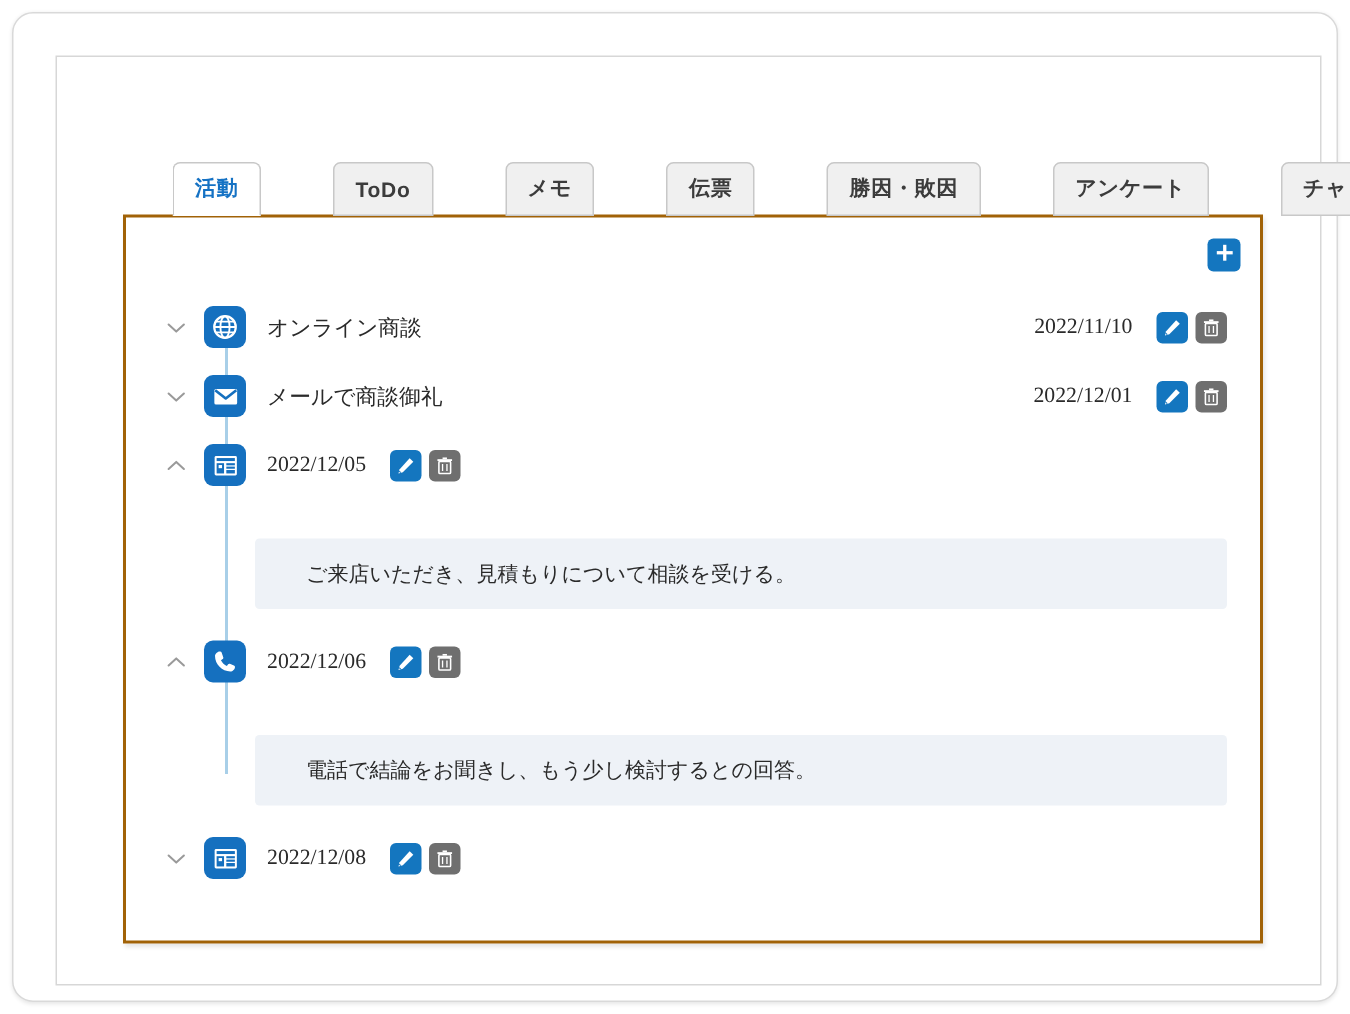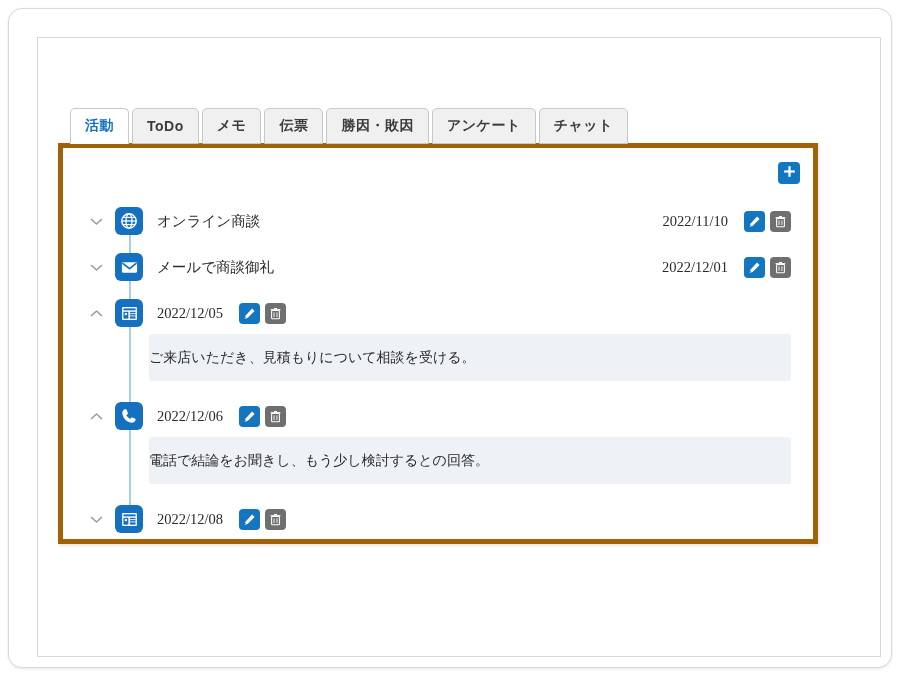--- a/index.html
+++ b/index.html
@@ -60,38 +60,39 @@
     font-size: 14px;
     font-weight: bold;
     color: #3c3c3c;
     background: #f0f0f0;
     border: 1px solid #c8c8c8;
     border-radius: 5px 5px 0 0;
     margin-right: 3px;
     cursor: pointer;
     white-space: nowrap;
     letter-spacing: 0.5px;
+    margin-left: 45px;
   }
   .tab.active {
     background: #ffffff;
     color: #1572c4;
     border-bottom: 1px solid #ffffff;
     position: relative;
     z-index: 6;
   }
 
   
   .content-panel {
     position: absolute;
-    left: 58px;
+    left: 82px;
     top: 143px;
     width: 760px;
-    height: 401px;
+    height: 486px;
     box-sizing: border-box;
-    border: 5px solid #a16207;
+    border: 2px solid #a16207;
     background: #ffffff;
     box-shadow: 1px 2px 3px rgba(0,0,0,0.10);
   }
 
   
   .add-button {
     position: absolute;
     right: 13px;
     top: 14px;
     width: 22px;
@@ -193,25 +194,26 @@
 
   
   .detail-wrap {
     padding: 0 22px 0 86px;
     margin-top: -2px;
     margin-bottom: 12px;
   }
   .detail-box {
     background: #eef2f7;
     border-radius: 3px;
-    padding: 13px 0;
+    padding: 13px 34px;
     font-size: 14px;
     color: #2a2a2a;
     line-height: 1.5;
     min-height: 20px;
+    margin-top: 28px;
   }
 </style>
 </head>
 <body>
 
 <div class="outer-frame">
   <div class="inner-frame"></div>
 </div>
 
 <div class="tab-strip" id="tab-strip">

